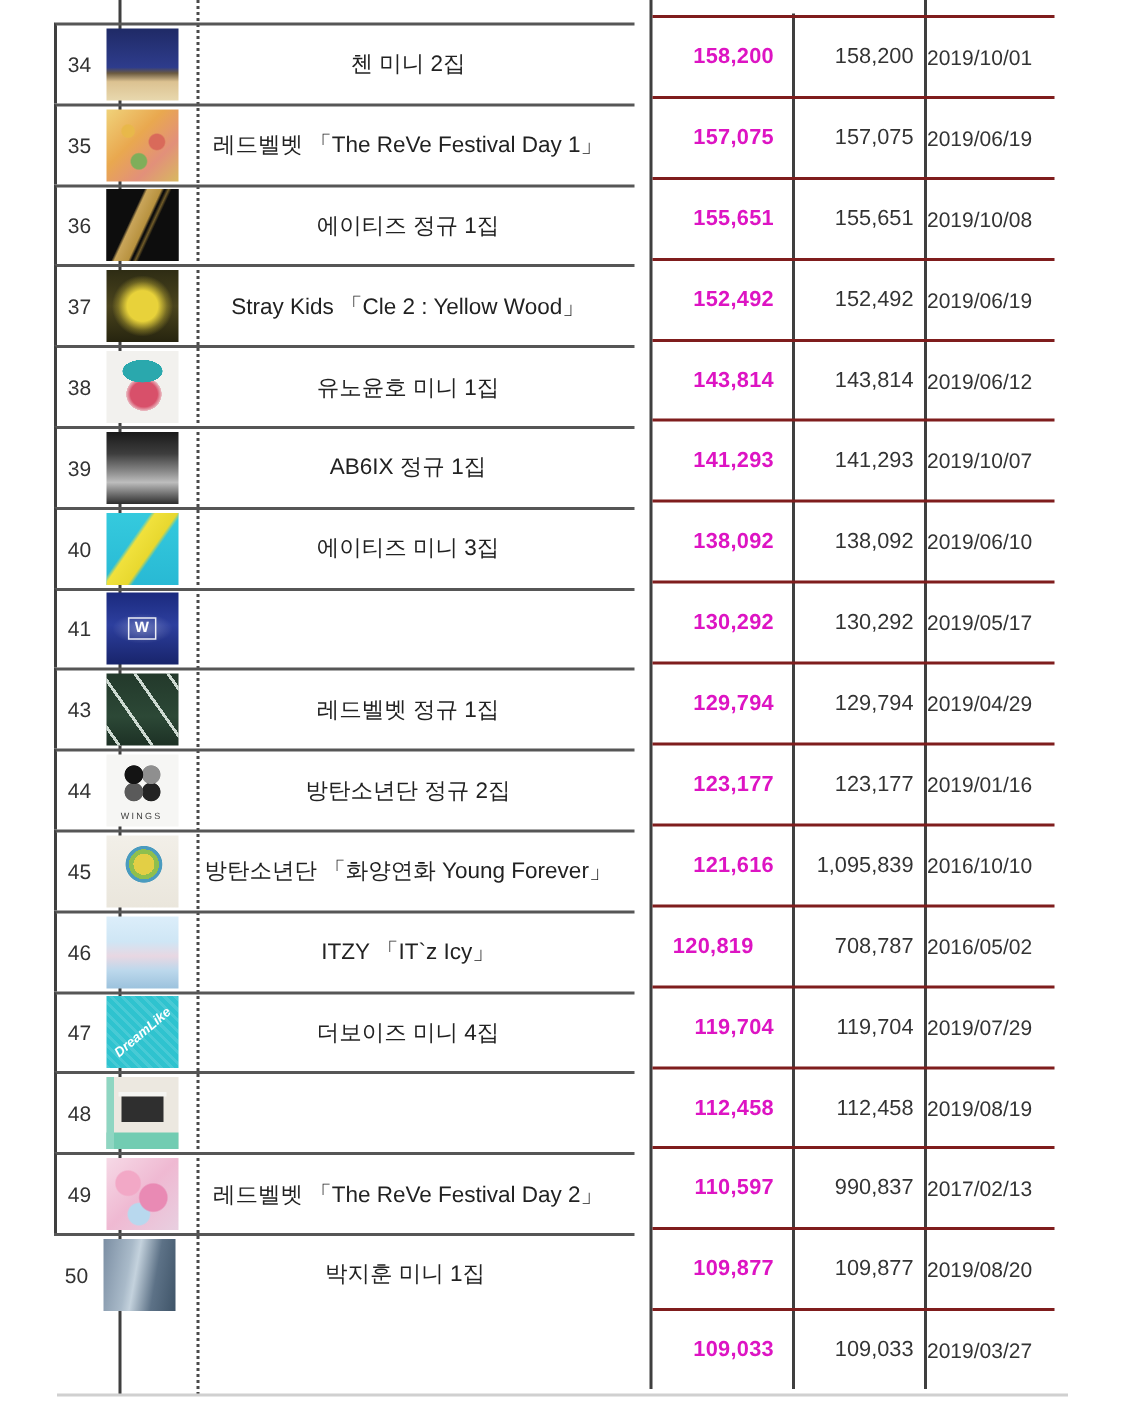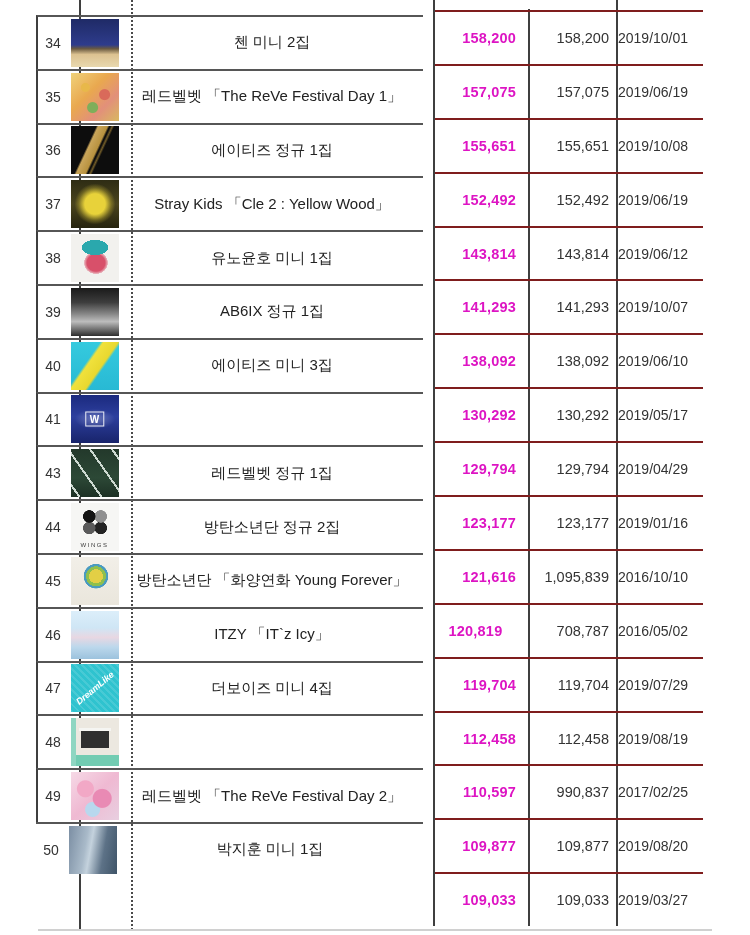--- a/index.html
+++ b/index.html
@@ -350,21 +350,21 @@
 
   <div class="rrow">
     <div class="pink" style="color: rgb(221, 20, 195);">112,458</div>
     <div class="black">112,458</div>
     <div class="date">2019/08/19</div>
   </div>
 
   <div class="rrow">
     <div class="pink" style="color: rgb(221, 20, 195);">110,597</div>
     <div class="black">990,837</div>
-    <div class="date">2017/02/25</div>
+    <div class="date">2017/02/13</div>
   </div>
 
   <div class="rrow">
     <div class="pink" style="color: rgb(221, 20, 195);">109,877</div>
     <div class="black">109,877</div>
     <div class="date">2019/08/20</div>
   </div>
 
   <div class="rrow">
     <div class="pink" style="color: rgb(221, 20, 195);">109,033</div>

